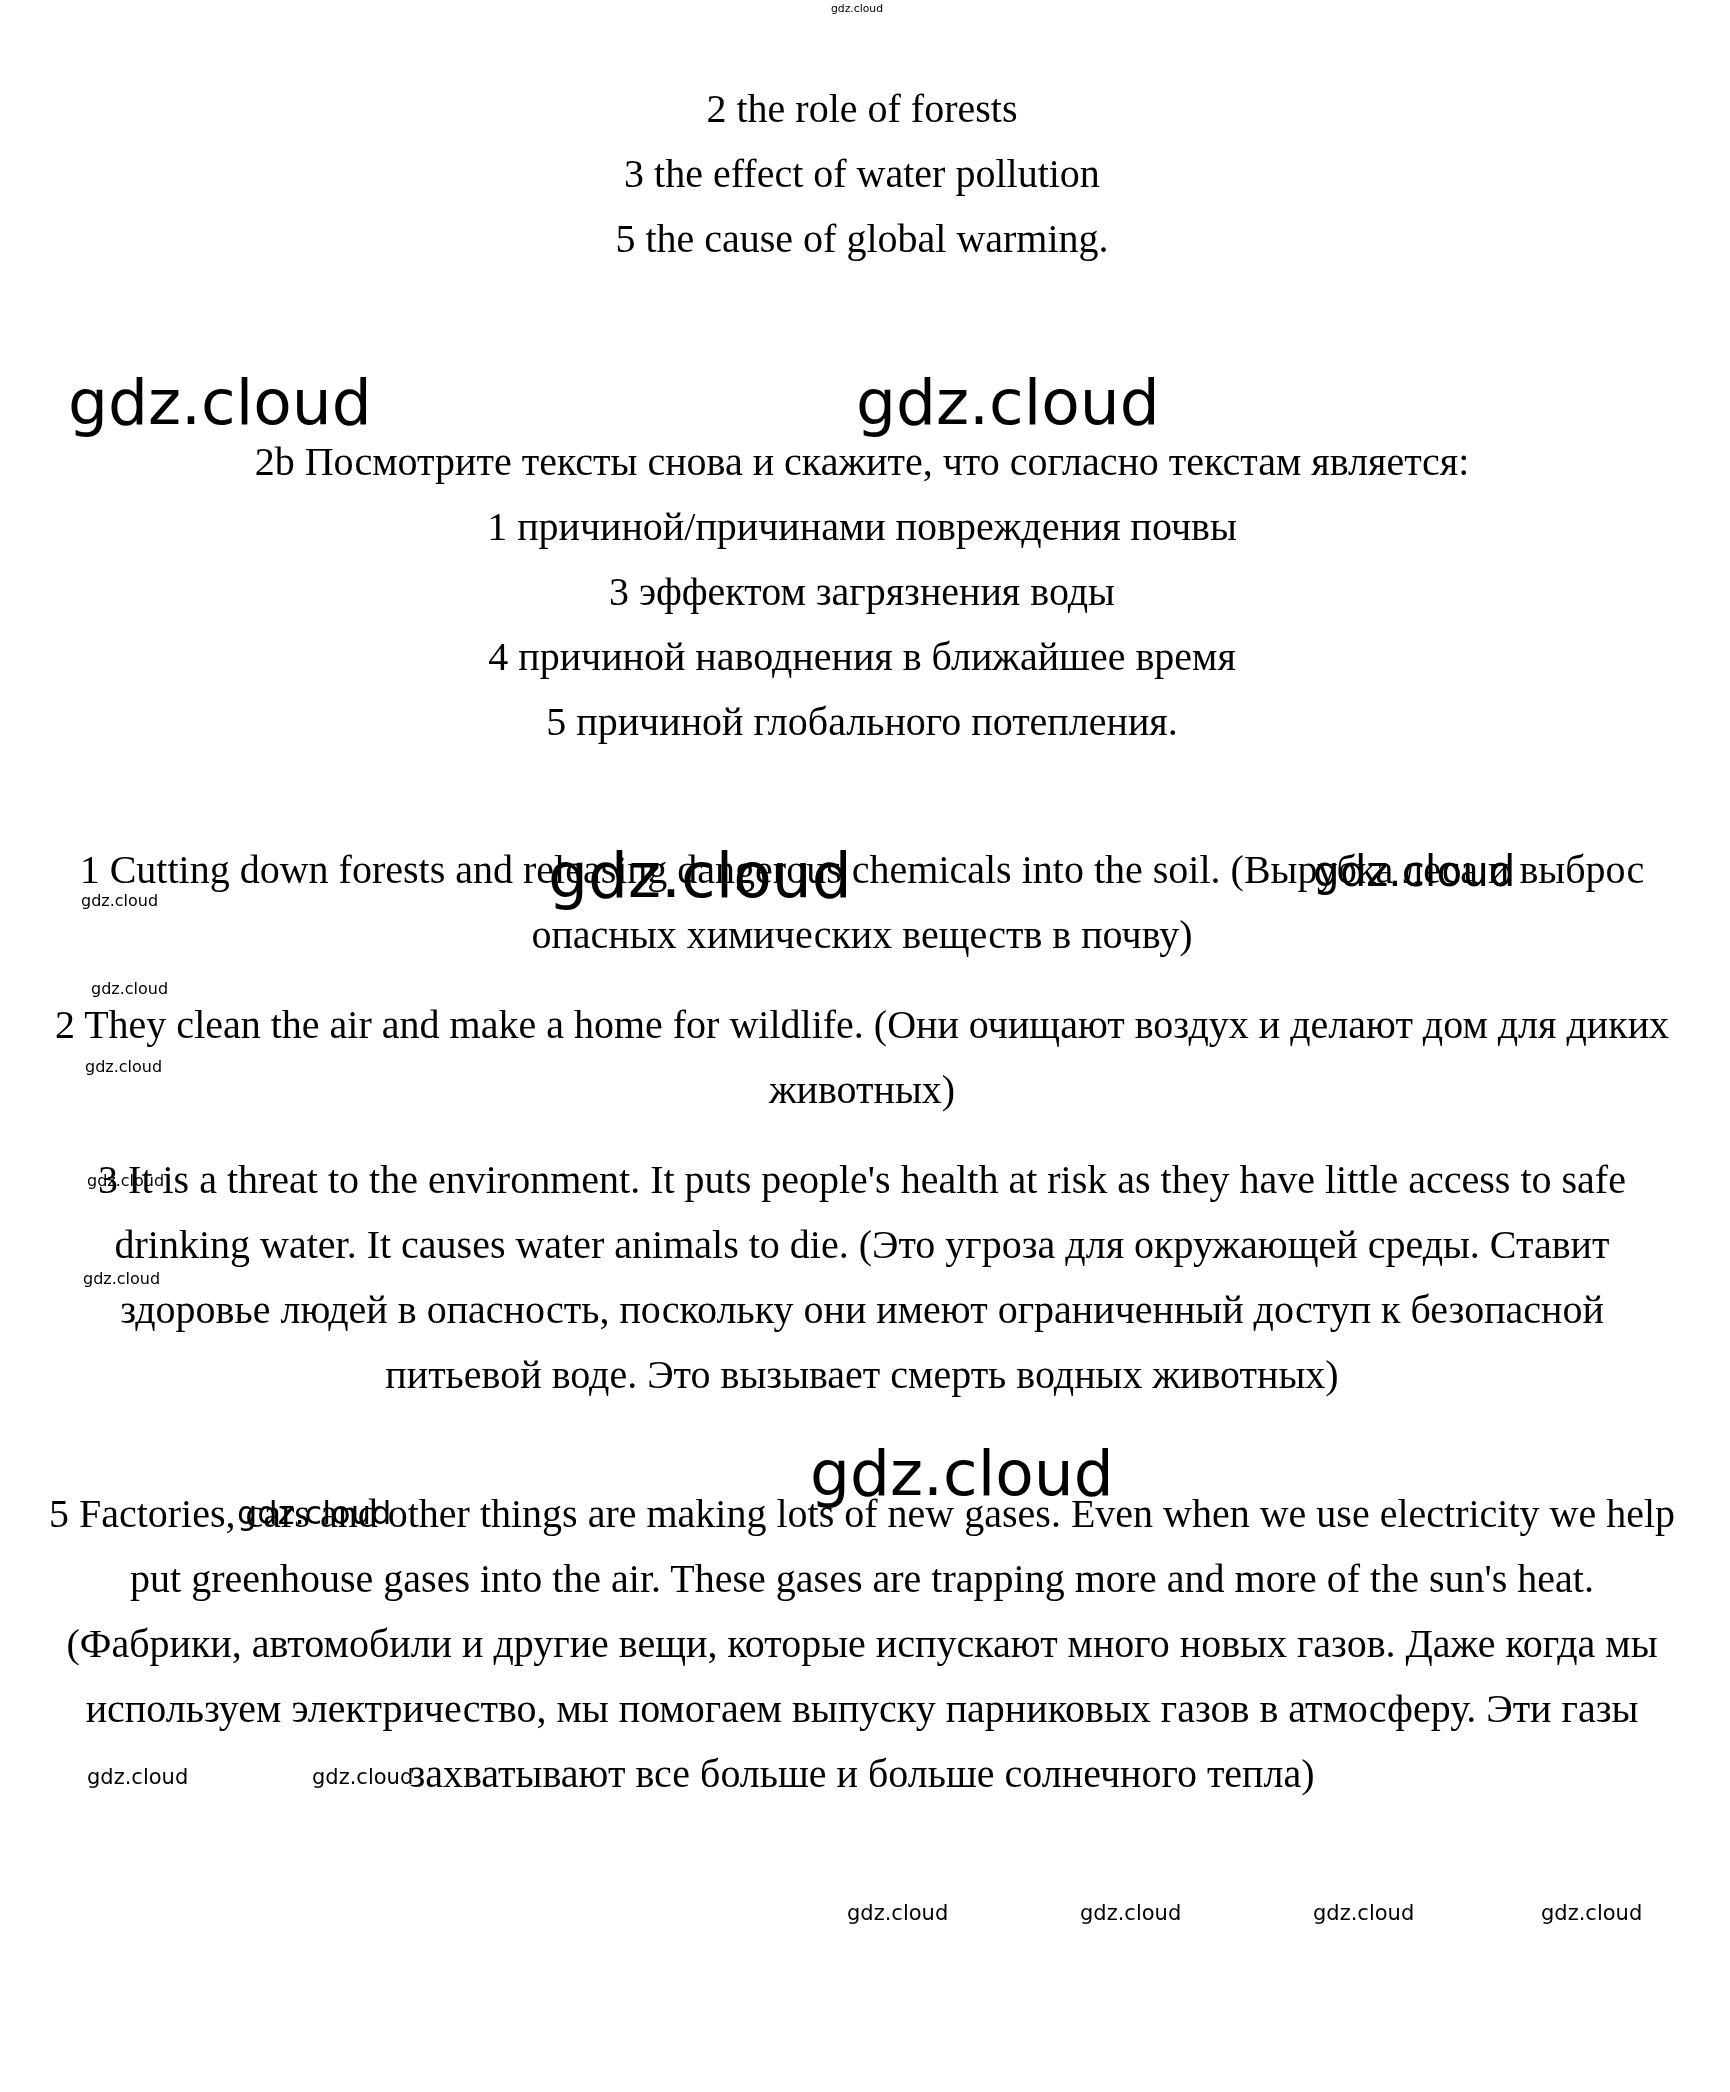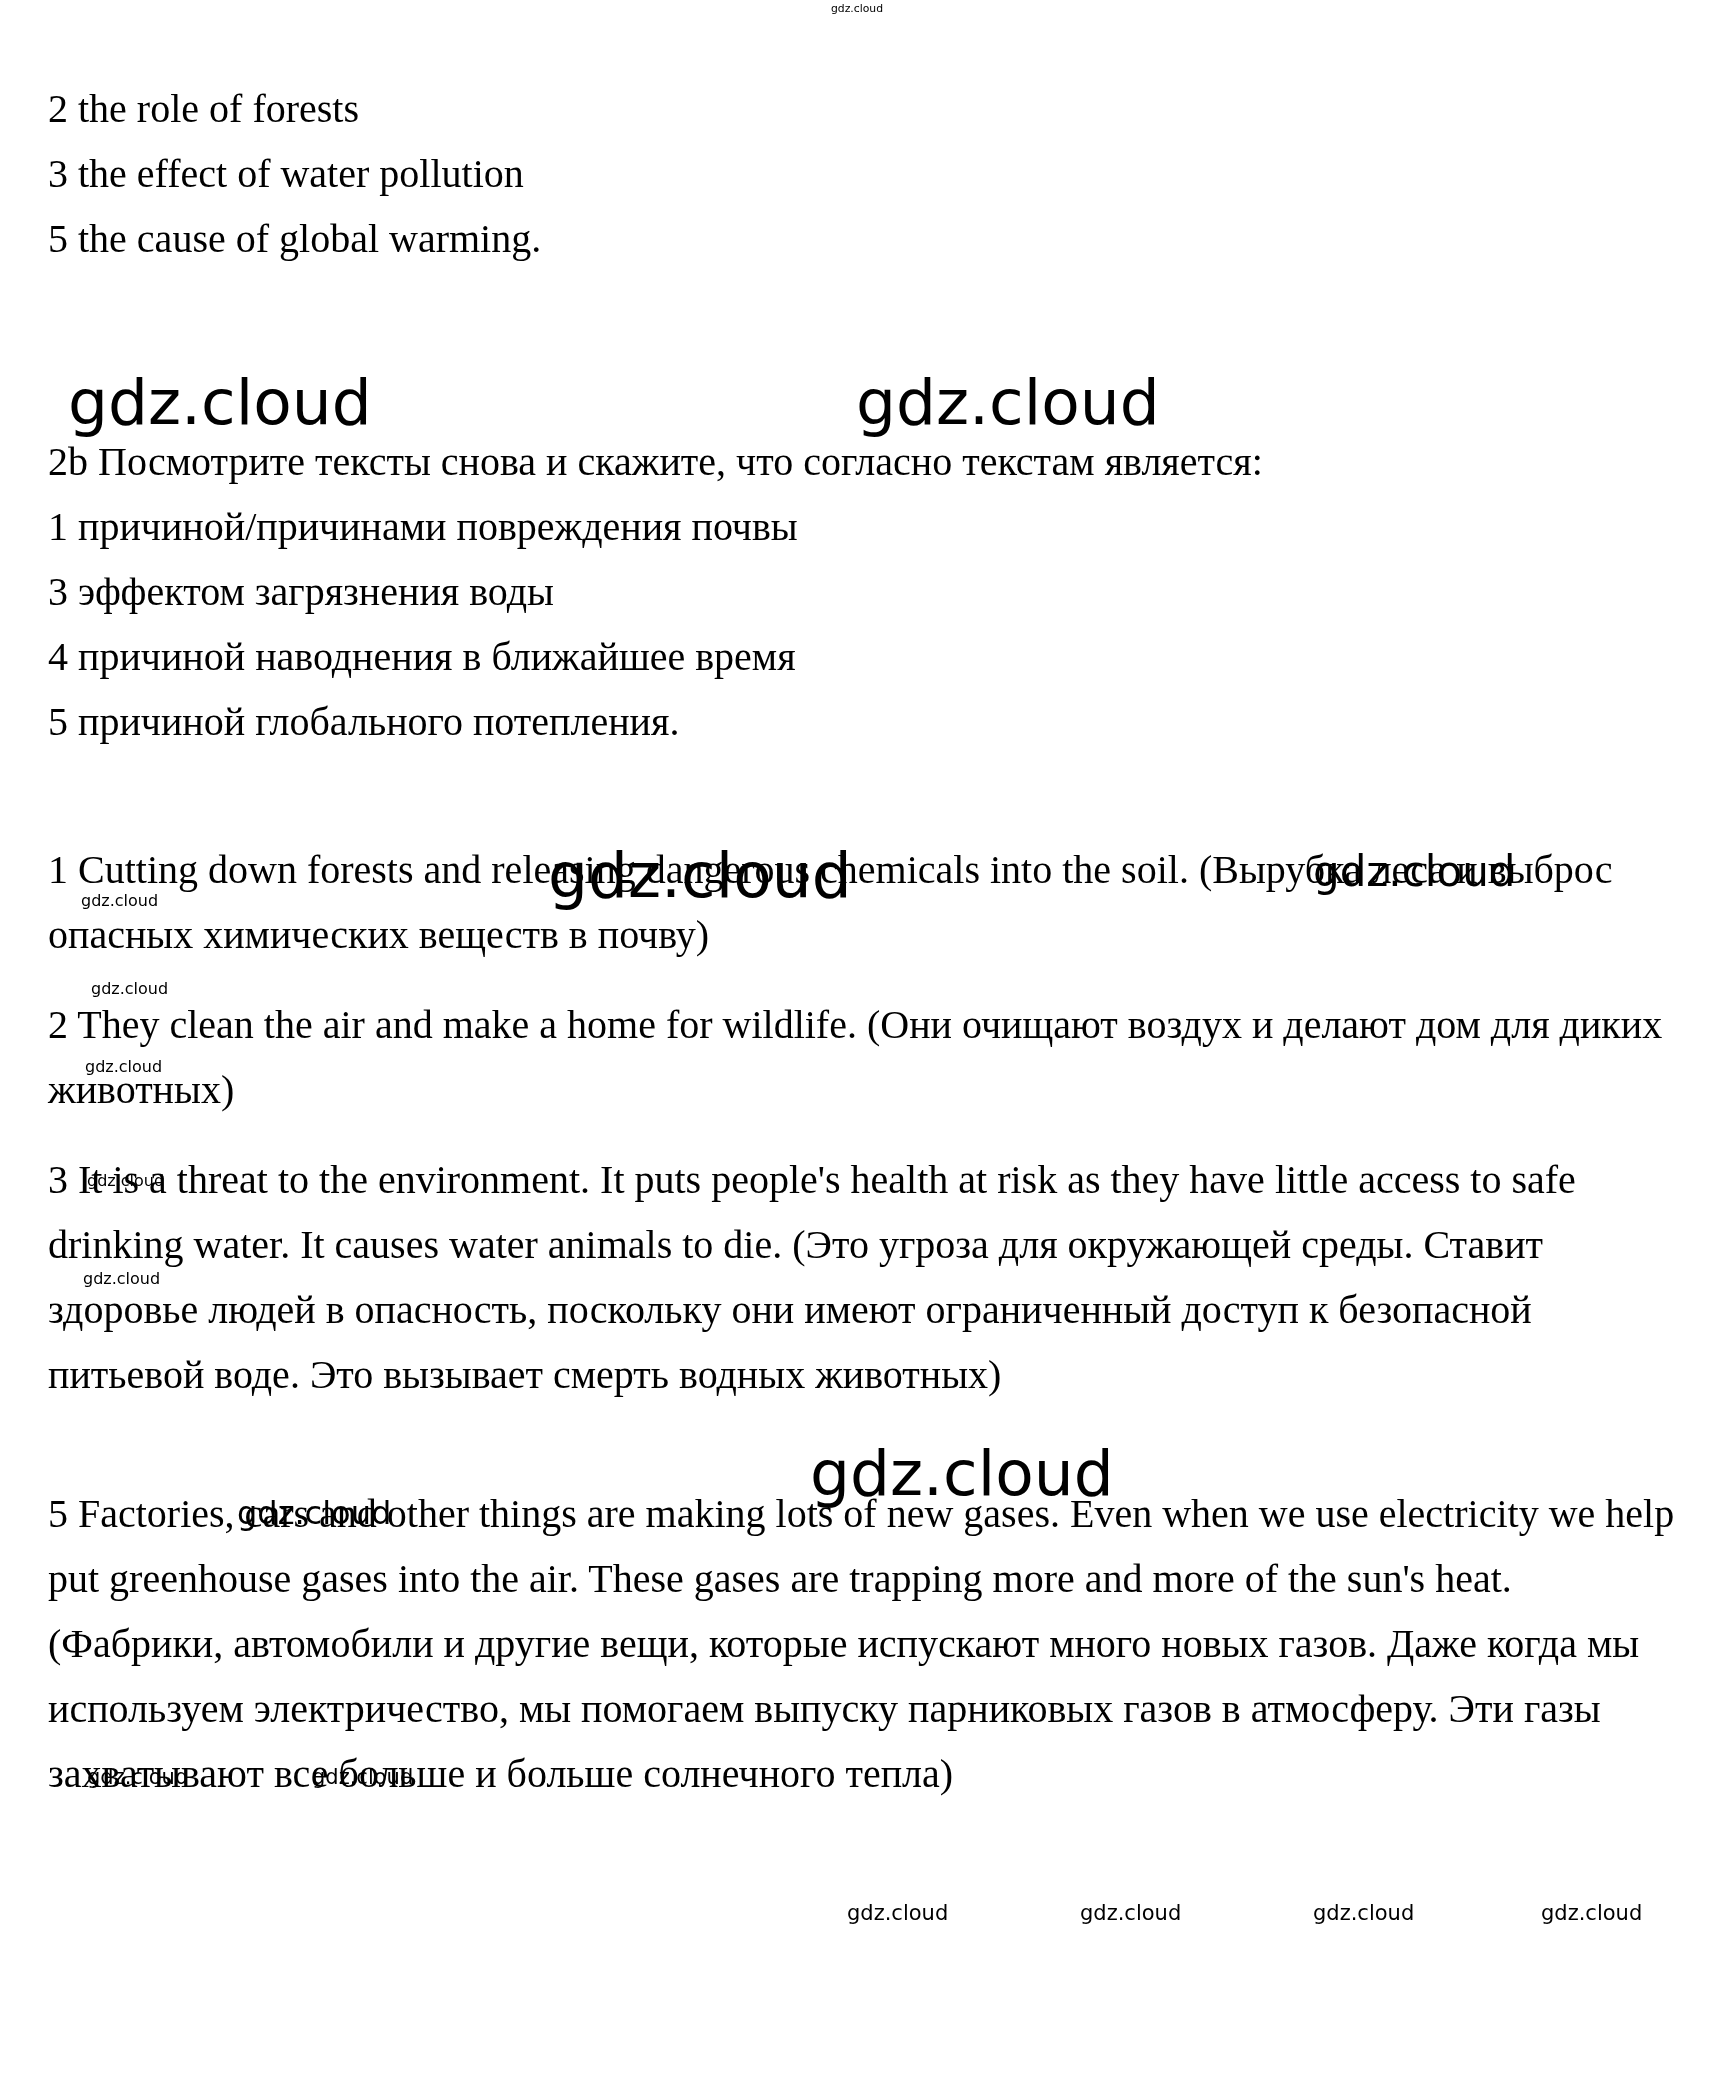--- a/index.html
+++ b/index.html
@@ -15,20 +15,21 @@
     color: #000000;
     overflow: hidden;
   }
 
   .page {
     position: relative;
     width: 1730px;
     height: 2093px;
     box-sizing: border-box;
     padding: 0;
+    text-align: center;
   }
 
   
   .wm {
     position: absolute;
     font-family: "DejaVu Sans", sans-serif;
     color: #000000;
     white-space: nowrap;
     pointer-events: none;
     user-select: none;

